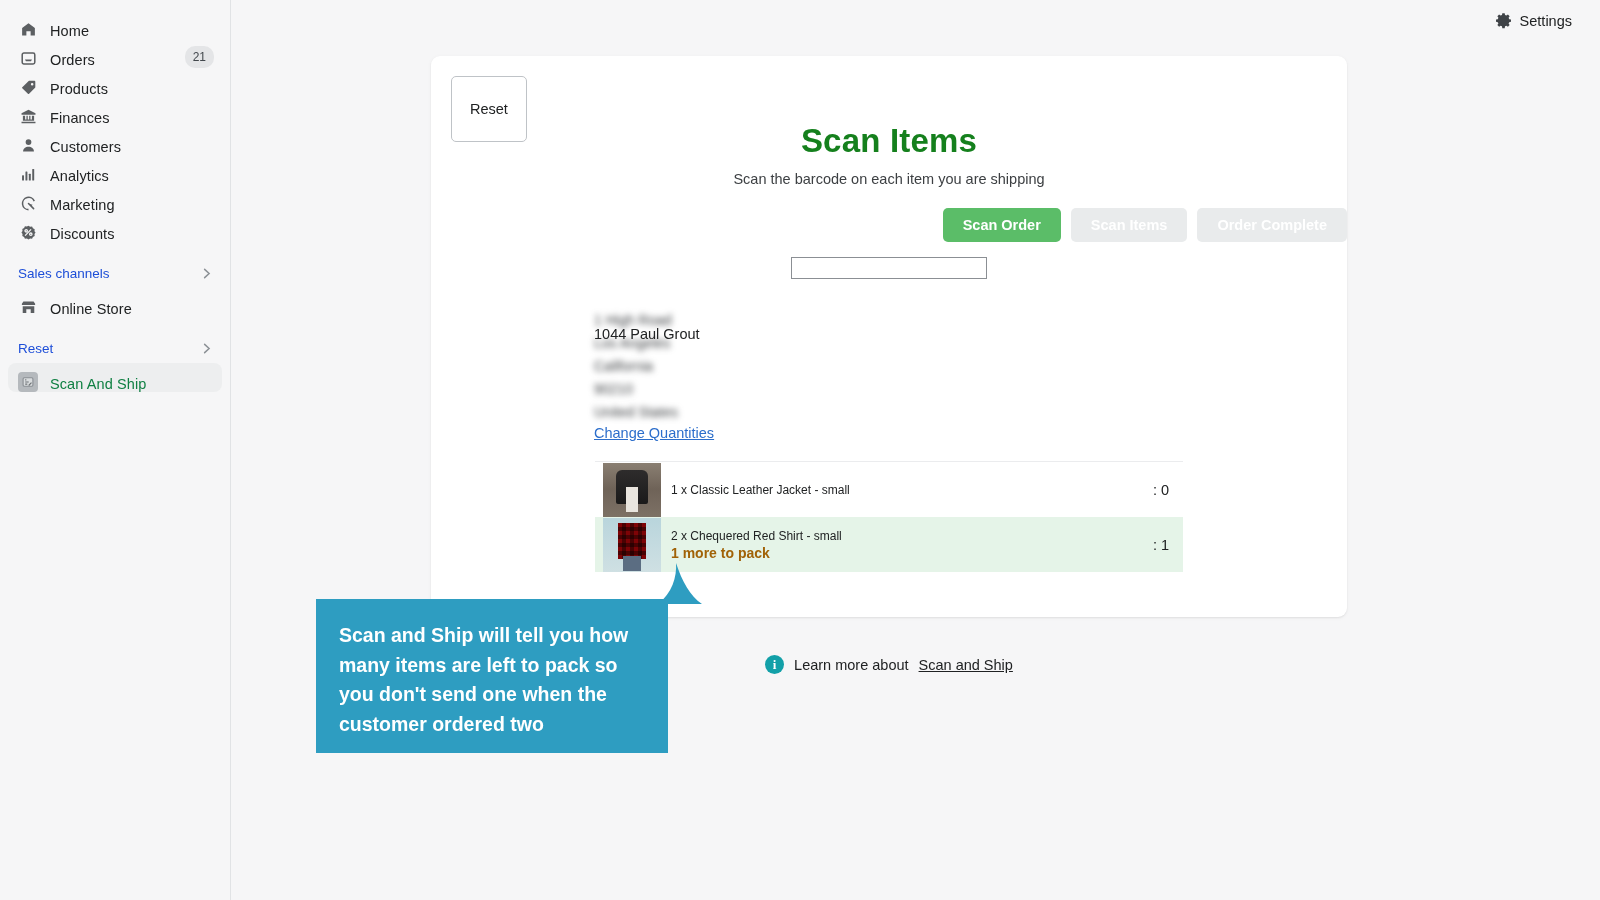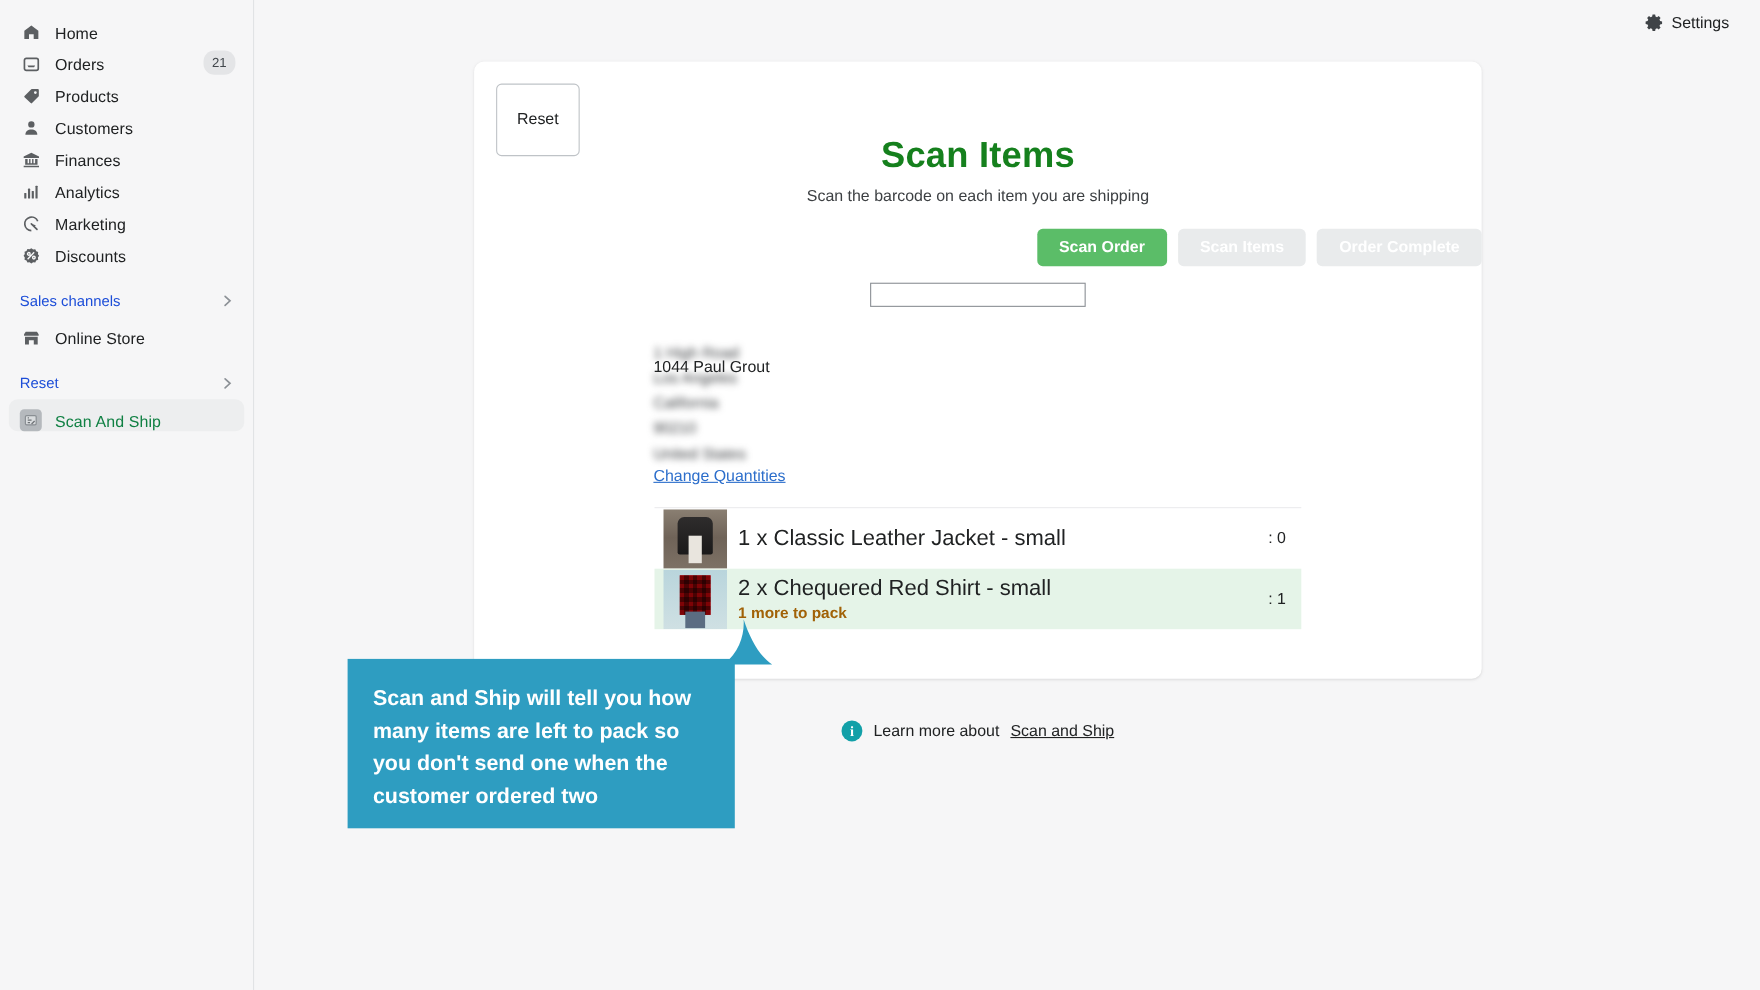--- a/index.html
+++ b/index.html
@@ -137,21 +137,21 @@
     display: flex; align-items: center;
     height: 55px; padding: 0 0 0 8px;
     position: relative;
   }
   .row.hl { background: #e5f4e8; }
   .thumb {
     width: 58px; height: 54px; flex: 0 0 58px;
     margin-right: 10px; overflow: hidden;
   }
   .rtxt { display: flex; flex-direction: column; gap: 2px; }
-  .rtxt .t1 { font-size: 20px; color: #202223; }
+  .rtxt .t1 { font-size: 12px; color: #202223; }
   .rtxt .t2 { font-size: 14px; color: #a16207; font-weight: bold; }
   .rcount {
     margin-left: auto; margin-right: 14px;
     font-size: 14.5px; color: #202223;
   }
 
   
   .footer {
     position: absolute; left: 431px; top: 655px; width: 916px;
     display: flex; align-items: center; justify-content: center; gap: 10px;
@@ -234,34 +234,34 @@
         <svg width="17" height="17" viewBox="0 0 20 20" fill="#5c5f62">
             <path d="M10.6 2.2H17a1 1 0 011 1v6.4a1 1 0 01-.3.7l-7 7a1 1 0 01-1.4 0L2.7 11a1 1 0 010-1.4l7.2-7.1a1 1 0 01.7-.3zm3.7 2.4a1.5 1.5 0 100 3 1.5 1.5 0 000-3z"></path>
           </svg>
       </span>
       <span class="lbl">Products</span>
     </div>
 
     <div class="nav-item">
       <span class="ico">
         <svg width="17" height="17" viewBox="0 0 20 20" fill="#5c5f62">
+            <path d="M10 2.2 1.8 6.2v1.6h16.4V6.2zM3.4 9v6h13.2V9H14v4.4h-1.7V9h-1.5v4.4H9.1V9H7.6v4.4H6V9zM1.8 16.2h16.4v1.6H1.8z"></path>
+          </svg>
+      </span>
+      <span class="lbl">Finances</span>
+    </div>
+
+    <div class="nav-item">
+      <span class="ico">
+        <svg width="17" height="17" viewBox="0 0 20 20" fill="#5c5f62">
             <circle cx="10" cy="6" r="3.4"></circle>
             <path d="M3.6 17c0-3.6 2.9-5.6 6.4-5.6s6.4 2 6.4 5.6z"></path>
           </svg>
       </span>
       <span class="lbl">Customers</span>
-    </div>
-
-    <div class="nav-item">
-      <span class="ico">
-        <svg width="17" height="17" viewBox="0 0 20 20" fill="#5c5f62">
-            <path d="M10 2.2 1.8 6.2v1.6h16.4V6.2zM3.4 9v6h13.2V9H14v4.4h-1.7V9h-1.5v4.4H9.1V9H7.6v4.4H6V9zM1.8 16.2h16.4v1.6H1.8z"></path>
-          </svg>
-      </span>
-      <span class="lbl">Finances</span>
     </div>
 
     <div class="nav-item">
       <span class="ico">
         <svg width="17" height="17" viewBox="0 0 20 20" fill="#5c5f62">
             <rect x="2.4" y="11" width="2.3" height="6" rx=".6"></rect>
             <rect x="6.4" y="6.4" width="2.3" height="10.6" rx=".6"></rect>
             <rect x="10.4" y="9" width="2.3" height="8" rx=".6"></rect>
             <rect x="14.4" y="3.4" width="2.3" height="13.6" rx=".6"></rect>
           </svg>

